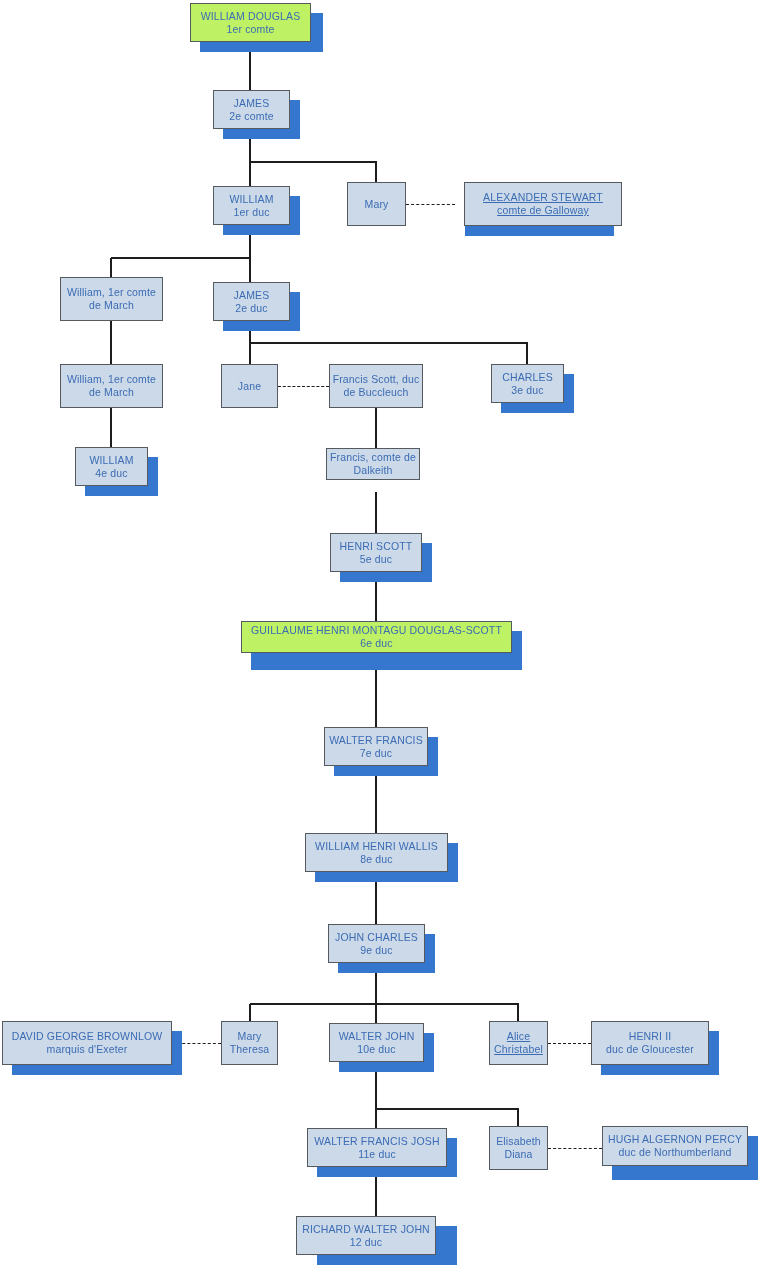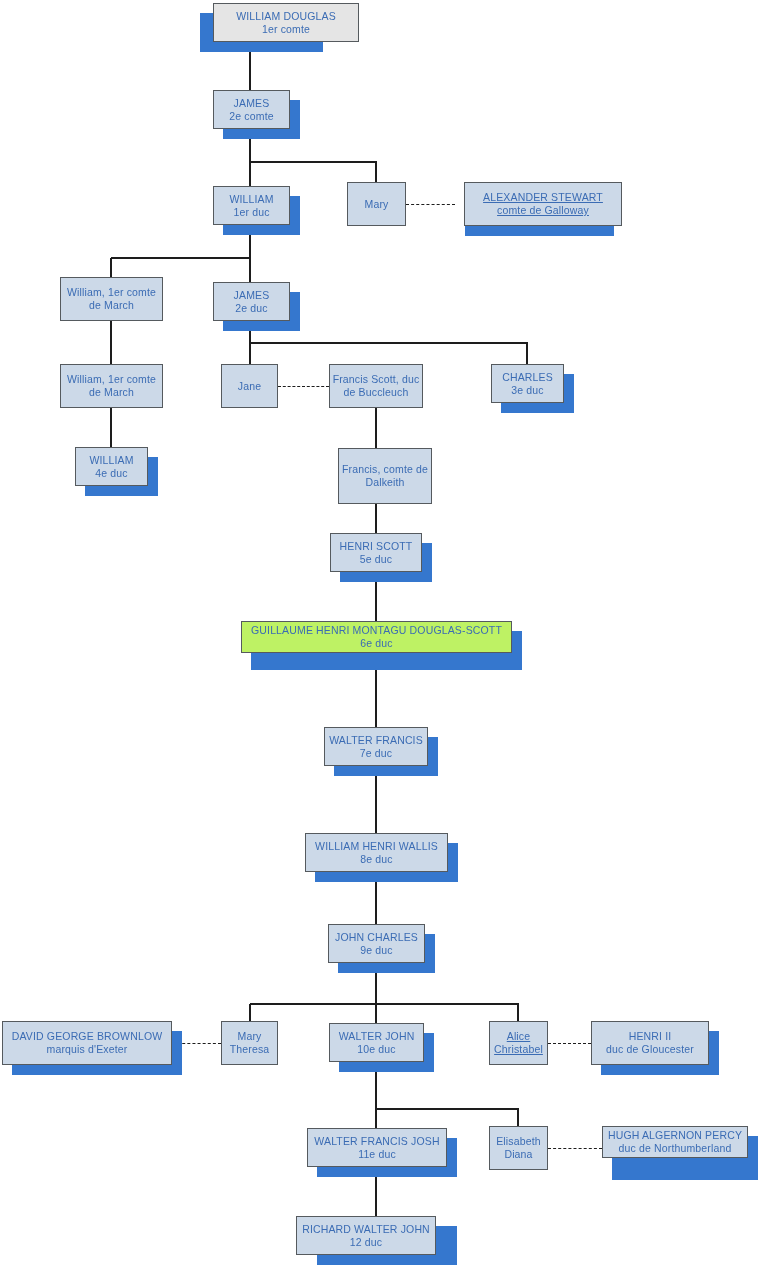--- a/index.html
+++ b/index.html
@@ -97,21 +97,21 @@
       <div class="ln lnh" style="left: 250px; top: 1003.2px; width: 269px; background: rgb(29, 29, 29);"></div>
       <div class="ln lnh" style="left: 376px; top: 1108.2px; width: 143px; background: rgb(29, 29, 29);"></div>
       <div class="dash" style="left: 406px; top: 204px; width: 49px; border-top-color: rgb(29, 29, 29);"></div>
       <div class="dash" style="left: 278px; top: 386px; width: 51px; border-top-color: rgb(29, 29, 29);"></div>
       <div class="dash" style="left: 172px; top: 1043px; width: 49px; border-top-color: rgb(29, 29, 29);"></div>
       <div class="dash" style="left: 548px; top: 1043px; width: 43px; border-top-color: rgb(29, 29, 29);"></div>
       <div class="dash" style="left: 548px; top: 1148px; width: 54px; border-top-color: rgb(29, 29, 29);"></div>
     </div>
   <div id="layer-nodes">
       <div class="shadow" style="left: 200px; top: 13px; width: 123px; height: 39px; background: rgb(53, 119, 206);"></div>
-      <div class="node" style="left: 190px; top: 3px; width: 146px; height: 39px; background: #e5e5e5; border-color: rgb(85, 90, 94); color: rgb(59, 108, 180); margin-left: 23px;">
+      <div class="node" style="left: 190px; top: 3px; width: 121px; height: 39px; background: #bef264; border-color: rgb(85, 90, 94); color: rgb(59, 108, 180);">
         <span class="l1">WILLIAM DOUGLAS</span>
         <span class="l2">1er comte</span>
       </div>
       <div class="shadow" style="left: 223px; top: 100px; width: 77px; height: 39px; background: rgb(53, 119, 206);"></div>
       <div class="node" style="left: 213px; top: 90px; width: 77px; height: 39px; background: rgb(204, 217, 232); border-color: rgb(85, 90, 94); color: rgb(59, 108, 180);">
         <span class="l1">JAMES</span>
         <span class="l2">2e comte</span>
       </div>
       <div class="shadow" style="left: 223px; top: 196px; width: 77px; height: 39px; background: rgb(53, 119, 206);"></div>
       <div class="node" style="left: 213px; top: 186px; width: 77px; height: 39px; background: rgb(204, 217, 232); border-color: rgb(85, 90, 94); color: rgb(59, 108, 180);">
@@ -149,21 +149,21 @@
       <div class="shadow" style="left: 501px; top: 374px; width: 73px; height: 39px; background: rgb(53, 119, 206);"></div>
       <div class="node" style="left: 491px; top: 364px; width: 73px; height: 39px; background: rgb(204, 217, 232); border-color: rgb(85, 90, 94); color: rgb(59, 108, 180);">
         <span class="l1">CHARLES</span>
         <span class="l2">3e duc</span>
       </div>
       <div class="shadow" style="left: 85px; top: 457px; width: 73px; height: 39px; background: rgb(53, 119, 206);"></div>
       <div class="node" style="left: 75px; top: 447px; width: 73px; height: 39px; background: rgb(204, 217, 232); border-color: rgb(85, 90, 94); color: rgb(59, 108, 180);">
         <span class="l1">WILLIAM</span>
         <span class="l2">4e duc</span>
       </div>
-      <div class="node" style="left: 338px; top: 448px; width: 94px; height: 56px; background: rgb(204, 217, 232); border-color: rgb(85, 90, 94); color: rgb(59, 108, 180);">
+      <div class="node" style="left: 326px; top: 448px; width: 94px; height: 32px; background: rgb(204, 217, 232); border-color: rgb(85, 90, 94); color: rgb(59, 108, 180);">
         <span class="l1">Francis, comte de</span>
         <span class="l2">Dalkeith</span>
       </div>
       <div class="shadow" style="left: 340px; top: 543px; width: 92px; height: 39px; background: rgb(53, 119, 206);"></div>
       <div class="node" style="left: 330px; top: 533px; width: 92px; height: 39px; background: rgb(204, 217, 232); border-color: rgb(85, 90, 94); color: rgb(59, 108, 180);">
         <span class="l1">HENRI SCOTT</span>
         <span class="l2">5e duc</span>
       </div>
       <div class="shadow" style="left: 251px; top: 631px; width: 271px; height: 39px; background: rgb(53, 119, 206);"></div>
       <div class="node" style="left: 241px; top: 621px; width: 271px; height: 32px; background: #bef264; border-color: rgb(85, 90, 94); color: rgb(59, 108, 180);">
@@ -211,21 +211,21 @@
       <div class="shadow" style="left: 317px; top: 1138px; width: 140px; height: 39px; background: rgb(53, 119, 206);"></div>
       <div class="node" style="left: 307px; top: 1128px; width: 140px; height: 39px; background: rgb(204, 217, 232); border-color: rgb(85, 90, 94); color: rgb(59, 108, 180);">
         <span class="l1">WALTER FRANCIS JOSH</span>
         <span class="l2">11e duc</span>
       </div>
       <div class="node" style="left: 489px; top: 1126px; width: 59px; height: 44px; background: rgb(204, 217, 232); border-color: rgb(85, 90, 94); color: rgb(59, 108, 180);">
         <span class="l1">Elisabeth</span>
         <span class="l2">Diana</span>
       </div>
       <div class="shadow" style="left: 612px; top: 1136px; width: 146px; height: 44px; background: rgb(53, 119, 206);"></div>
-      <div class="node" style="left: 602px; top: 1126px; width: 146px; height: 32px; background: rgb(204, 217, 232); border-color: rgb(85, 90, 94); color: rgb(59, 108, 180);">
+      <div class="node" style="left: 602px; top: 1126px; width: 146px; height: 40px; background: rgb(204, 217, 232); border-color: rgb(85, 90, 94); color: rgb(59, 108, 180);">
         <span class="l1">HUGH ALGERNON PERCY</span>
         <span class="l2">duc de Northumberland</span>
       </div>
       <div class="shadow" style="left: 317px; top: 1226px; width: 140px; height: 39px; background: rgb(53, 119, 206);"></div>
       <div class="node" style="left: 296px; top: 1216px; width: 140px; height: 39px; background: rgb(204, 217, 232); border-color: rgb(85, 90, 94); color: rgb(59, 108, 180);">
         <span class="l1">RICHARD WALTER JOHN</span>
         <span class="l2">12 duc</span>
       </div>
     </div>
 </div>

